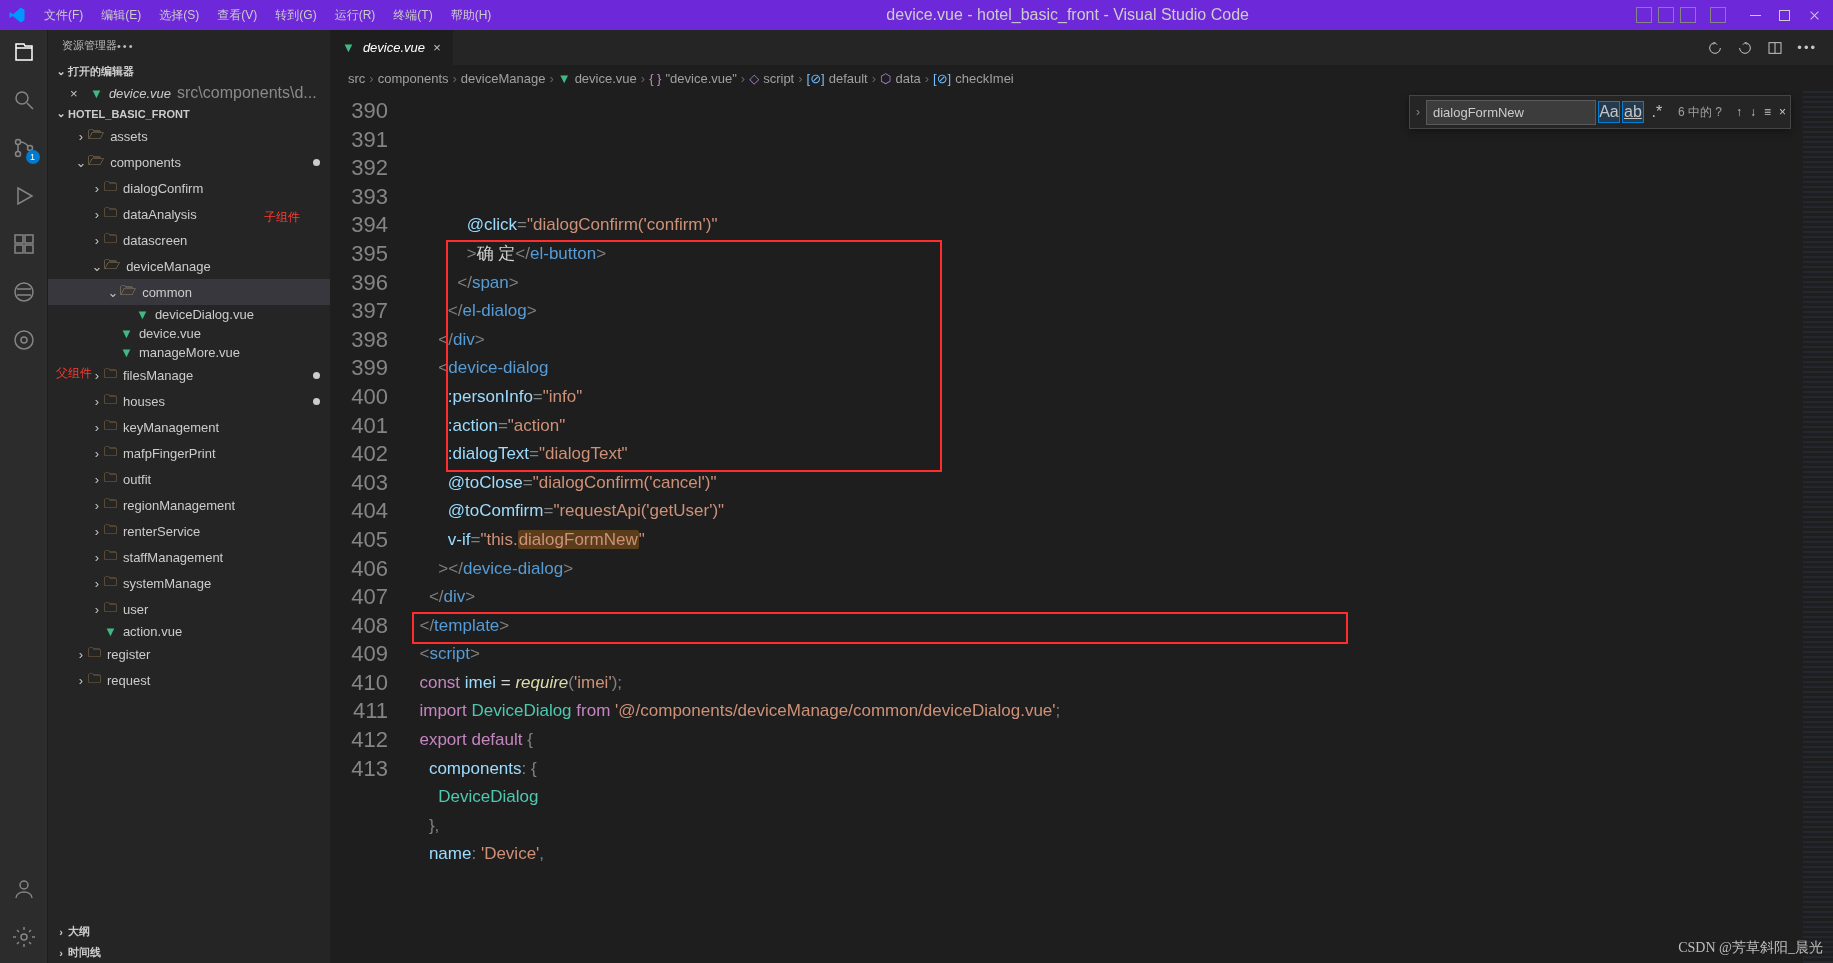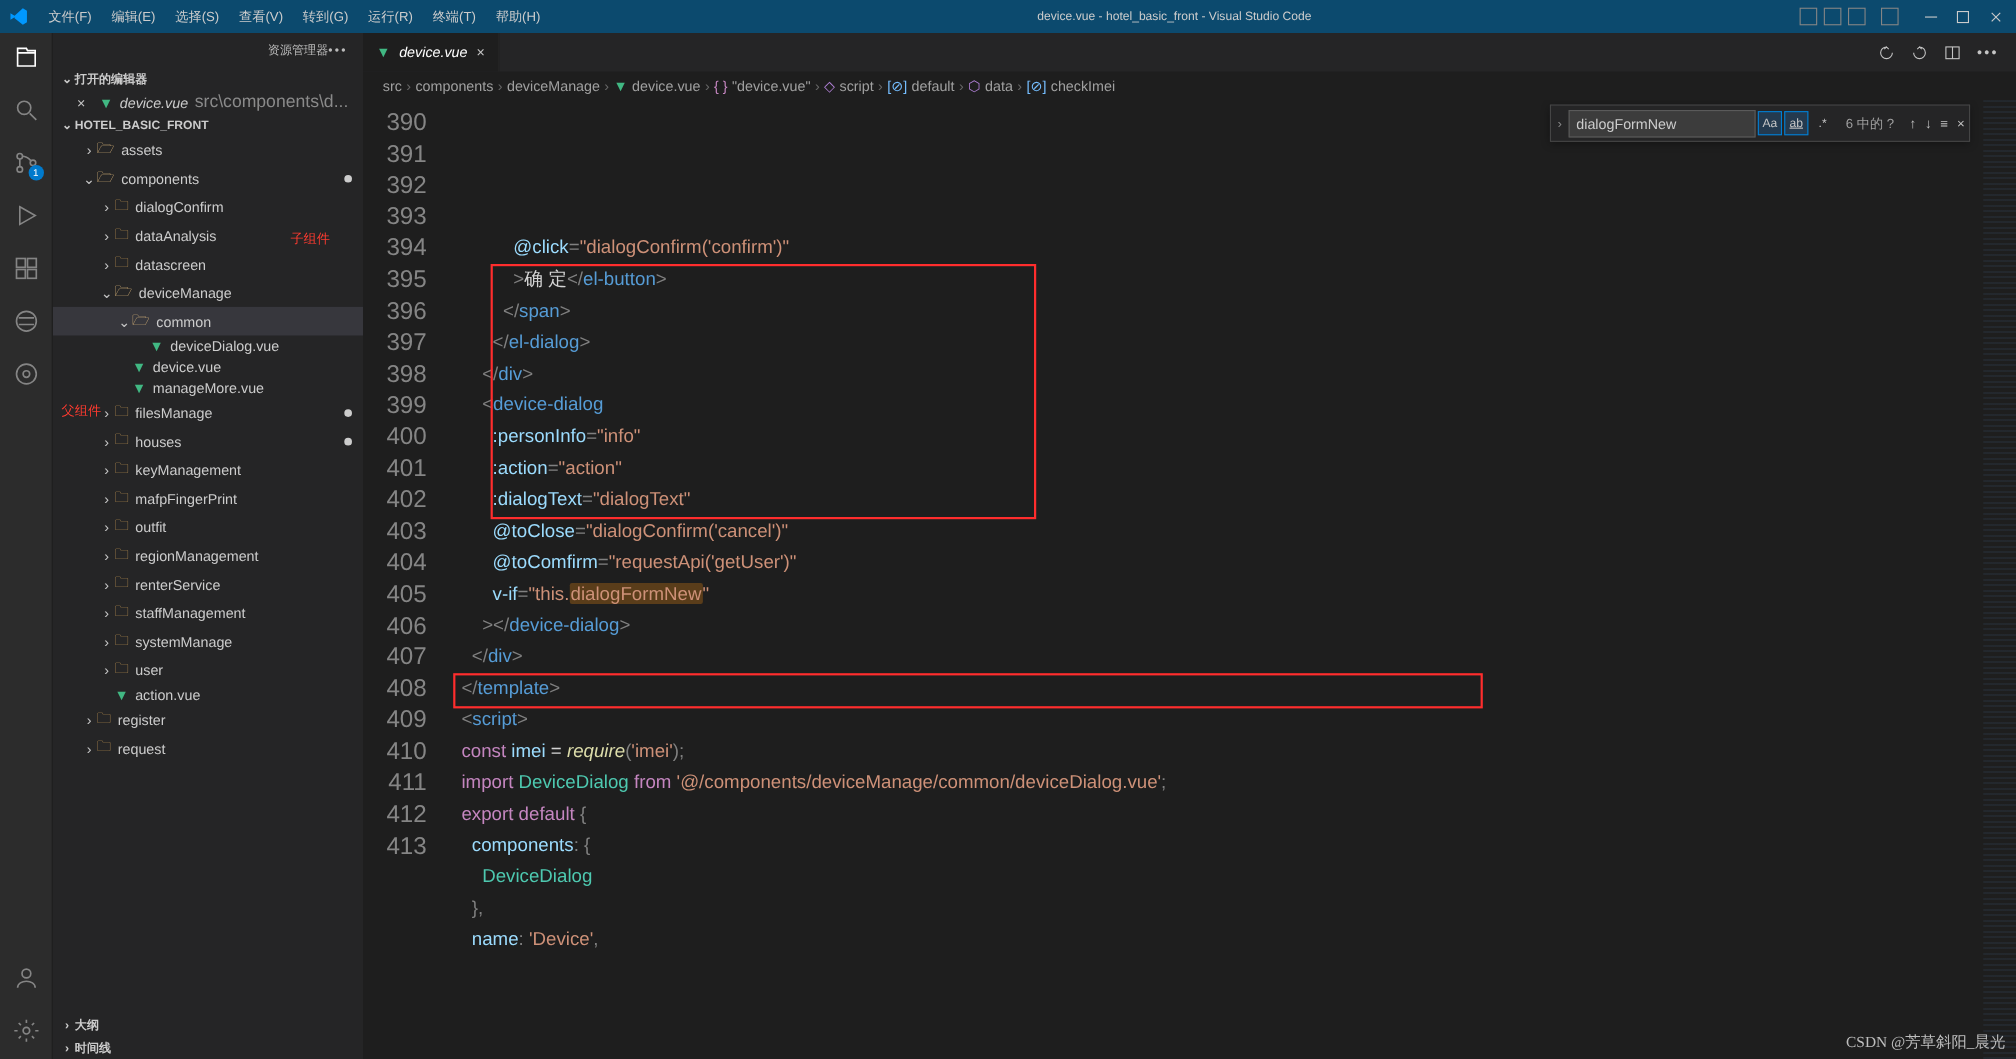--- a/index.html
+++ b/index.html
@@ -1,24 +1,24 @@
 <!DOCTYPE html>
 <html><head>
 <meta charset="utf-8">
 <style>
 * { margin:0; padding:0; box-sizing:border-box; font-family:"Segoe UI","Microsoft YaHei",sans-serif; }
 body { background:#1e1e1e; color:#cccccc; font-size:13px; overflow:hidden; }
 .app { display:flex; flex-direction:column; width:1833px; height:963px; }
 
 
-.titlebar { height:30px; background:#0c4a6e; display:flex; align-items:center; padding:0 8px; }
+.titlebar { height:30px; background:#6d28d9; display:flex; align-items:center; padding:0 8px; }
 .titlebar .logo { width:18px; height:18px; margin-right:10px; }
 .menubar { display:flex; gap:2px; }
 .menubar .menu-item { padding:4px 8px; font-size:12px; color:#cccccc; cursor:pointer; }
-.title-center { flex:1; text-align:center; font-size:11px; color:#cccccc; }
+.title-center { flex:1; text-align:center; font-size:16px; color:#cccccc; }
 .title-right { display:flex; align-items:center; gap:10px; padding-right:6px; }
 .layout-icons { display:flex; gap:6px; }
 .layout-icons .li { width:16px; height:16px; border:1px solid #858585; }
 .winctrl { display:flex; gap:18px; margin-left:14px; }
 .winctrl span { width:11px; height:11px; display:block; position:relative; }
 .winctrl .min::after{content:'';position:absolute;left:0;right:0;top:50%;height:1px;background:#ccc;}
 .winctrl .max{border:1px solid #ccc;}
 .winctrl .close::before,.winctrl .close::after{content:'';position:absolute;left:50%;top:0;width:1px;height:100%;background:#ccc;}
 .winctrl .close::before{transform:rotate(45deg);} .winctrl .close::after{transform:rotate(-45deg);}
 
@@ -27,21 +27,21 @@
 .activitybar { width:48px; background:#2c2c2c; display:flex; flex-direction:column; align-items:center; padding-top:8px; gap:20px; border-right:1px solid #1e1e1e; }
 .activitybar .act { width:28px; height:28px; display:flex; align-items:center; justify-content:center; color:#858585; position:relative; cursor:pointer; }
 .activitybar .act.active { color:#fff; }
 .activitybar .act.active::before { content:''; position:absolute; left:-12px; top:-4px; bottom:-4px; width:2px; background:#fff; }
 .activitybar .act svg { width:24px; height:24px; }
 .badge { position:absolute; bottom:-2px; right:-2px; background:#007acc; color:#fff; border-radius:50%; width:14px; height:14px; font-size:9px; display:flex; align-items:center; justify-content:center; }
 .actbottom { margin-top:auto; margin-bottom:12px; display:flex; flex-direction:column; gap:20px; align-items:center;}
 
 
 .sidebar { width:282px; background:#252526; display:flex; flex-direction:column; overflow:hidden; }
-.sb-title { display:flex; align-items:center; justify-content:flex-end; padding:8px 14px; font-size:11px; color:#bbbbbb; }
+.sb-title { display:flex; align-items:center; justify-content:flex-start; padding:8px 14px; font-size:11px; color:#bbbbbb; }
 .sb-more { letter-spacing:2px; cursor:pointer; }
 .sb-section-header { display:flex; align-items:center; padding:3px 6px; font-size:11px; font-weight:700; color:#cccccc; cursor:pointer;}
 .sb-section-header .chev { width:14px; text-align:center; }
 .open-editor-item { display:flex; align-items:center; gap:6px; padding:2px 6px 2px 22px; font-size:13px; color:#cccccc; }
 .open-editor-item .x { width:14px; color:#c5c5c5; }
 .vue-icon { color:#41b883; }
 .italic { font-style:italic; }
 .dim-path { color:#8a8a8a; font-size:16px; overflow:hidden; text-overflow:ellipsis; white-space:nowrap; }
 
 .tree { flex:1; overflow:auto; font-size:13px; }
@@ -71,21 +71,21 @@
 .code { flex:1; font-family:Consolas,monospace; font-size:17px; line-height:28.6px; padding:6px 0; white-space:pre; color:#d4d4d4; position:relative; }
 .tok-tag{color:#569cd6;} .tok-attr{color:#9cdcfe;} .tok-str{color:#ce9178;} .tok-punc{color:#808080;}
 .tok-kw{color:#c586c0;} .tok-var{color:#9cdcfe;} .tok-fn{color:#dcdcaa;font-style:italic;} .tok-type{color:#4ec9b0;}
 .tok-txt{color:#d4d4d4;}
 .hl { background:#5a3d1a; border-radius:2px; padding:0 1px;}
 .redbox { position:absolute; border:2px solid #ff2d2d; pointer-events:none; }
 
 
 .find { position:absolute; top:4px; right:42px; background:#252526; border:1px solid #454545; display:flex; align-items:center; height:34px; box-shadow:0 2px 8px rgba(0,0,0,.4); font-size:12px; z-index:5;}
 .find input { background:#3c3c3c; border:1px solid #5a5a5a; color:#ccc; font-size:13px; padding:4px 6px; width:170px; }
-.find .opt { width:22px; height:22px; display:flex; align-items:center; justify-content:center; border:1px solid transparent; margin-left:2px; font-size:11px; color:#c5c5c5; }
+.find .opt { width:22px; height:22px; display:flex; align-items:center; justify-content:center; border:1px solid transparent; margin-left:2px; font-size:16px; color:#c5c5c5; }
 .find .opt.active { border-color:#007fd4; background:#243a4f;}
 .find .count { margin:0 10px; color:#a0a0a0; }
 .find .nav { color:#c5c5c5; cursor:pointer; padding:0 4px;}
 
 .minimap { width:30px; background:linear-gradient(#1e1e1e,#1e1e1e); position:relative; }
 .minimap::before{content:'';position:absolute;inset:0;background:repeating-linear-gradient(#2d3a4a 0 2px,transparent 2px 5px);opacity:.35;}
 
 .watermark { position:absolute; right:10px; bottom:6px; color:#d0d0d0; font-size:14px; font-family:"Microsoft YaHei"; opacity:.9;}
 </style>
 </head>

